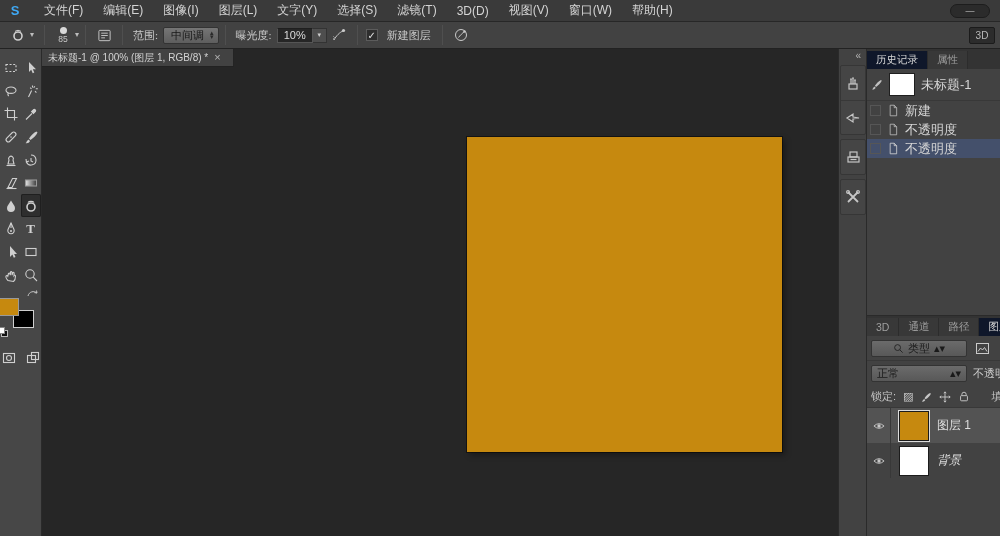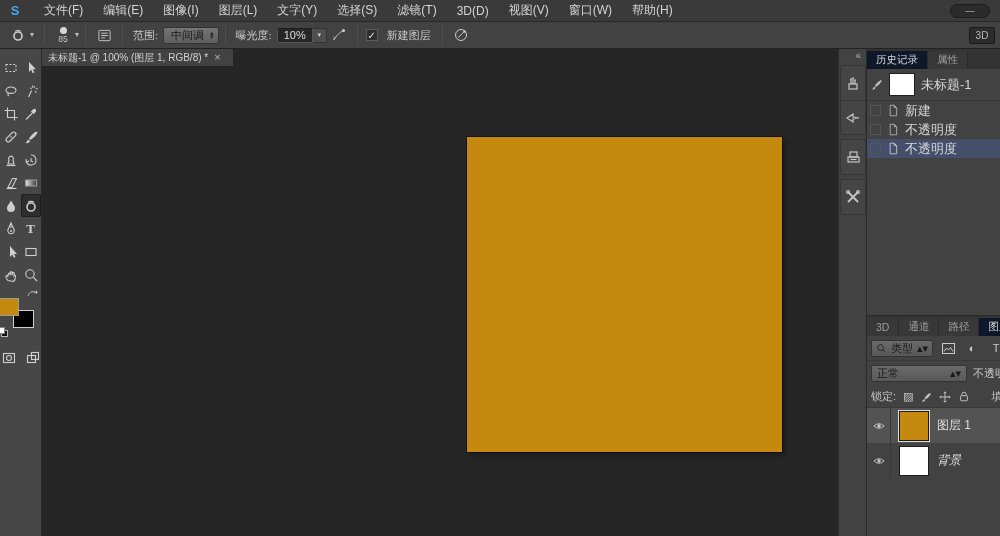--- a/index.html
+++ b/index.html
@@ -98,21 +98,21 @@
   .hrow { height:19px; display:flex; align-items:center; gap:6px; padding-left:3px; width:200px; }
   .hrow.selected { background:#44506b; }
   .hsrc-box { width:11px; height:11px; border:1px solid #565656; flex-shrink:0; }
   .hist-label { color:#d6d6d6; font-size:13px; white-space:nowrap; }
 
   .layers-group { flex:1; display:flex; flex-direction:column; border-top:1px solid #2a2a2a; }
   .layers-body { flex:1; background:#424242; }
   .filter-row { height:25px; display:flex; align-items:center; gap:6px; padding:0 4px; width:200px;
     border-bottom:1px solid #383838; }
   .filter-dd { height:17px; background:linear-gradient(#6b6b6b,#585858); border:1px solid #333;
-    border-radius:2px; display:flex; align-items:center; gap:4px; padding:0 4px; color:#1a1a1a; }
+    border-radius:2px; display:flex; align-items:center; gap:4px; padding:0 21px; color:#1a1a1a; }
   .small-iconbtn { width:18px; height:17px; display:flex; align-items:center; justify-content:center;
     color:#c9c9c9; font-size:11px; }
   .blend-row { height:25px; display:flex; align-items:center; gap:6px; padding:0 4px; width:200px; }
   .blend-dd { width:96px; height:17px; background:linear-gradient(#6b6b6b,#585858); border:1px solid #333;
     border-radius:2px; display:flex; align-items:center; justify-content:space-between; padding:0 5px; color:#1a1a1a; }
   .lock-row { height:22px; display:flex; align-items:center; gap:7px; padding:0 4px; width:200px;
     border-bottom:1px solid #383838; color:#c6c6c6; }
   .lock-row svg { stroke:#c6c6c6; stroke-width:1.1; fill:none; }
   .layer-row { height:35px; display:flex; align-items:center; width:200px; }
   .layer-row.selected { background:#535353; }

